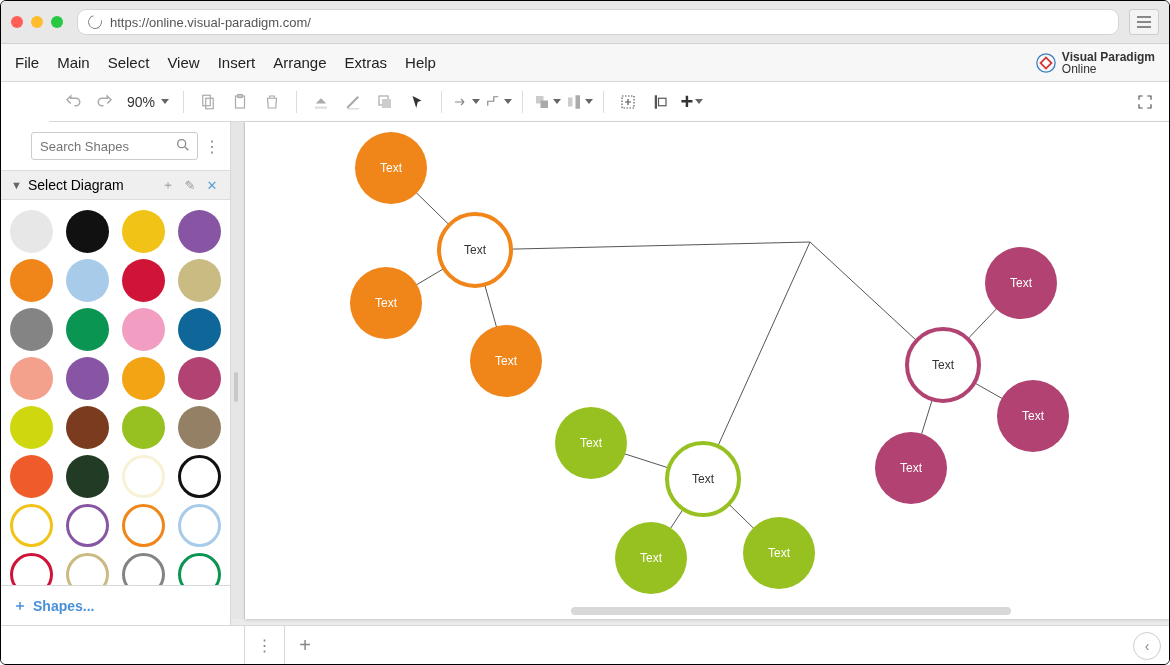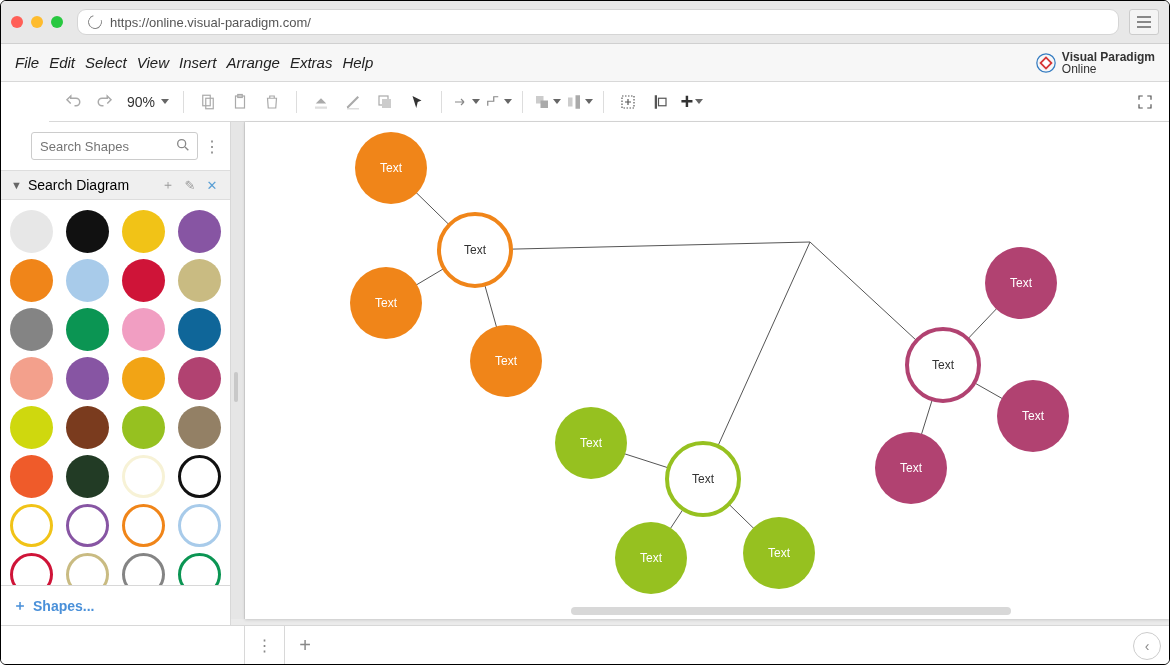--- a/index.html
+++ b/index.html
@@ -12,21 +12,21 @@
 .dot.red { background: #ff5f57; }
 .dot.yellow { background: #febc2e; }
 .dot.green { background: #28c840; }
 .url-bar { flex: 1; background: #fff; height: 26px; border-radius: 9px; display: flex; align-items: center; padding: 0 10px; font-size: 13px; color: #555; gap: 8px; border: 1px solid #d5d5d5; }
 .refresh-icon { width: 14px; height: 14px; border: 1.5px solid #888; border-radius: 50%; border-top-color: transparent; transform: rotate(30deg); }
 .hamburger-btn { width: 30px; height: 26px; margin-left: 10px; display: flex; flex-direction: column; justify-content: center; align-items: center; gap: 3px; border: 1px solid #ccc; border-radius: 3px; background: #f4f4f4; }
 .hamburger-btn span { width: 14px; height: 2px; background: #888; }
 
 
 .menu-bar { height: 38px; background: #f7f7f7; border-bottom: 1px solid #d8d8d8; display: flex; align-items: center; padding: 0 14px; justify-content: space-between; }
-.menus { display: flex; gap: 10px; font-style: italic; }
+.menus { display: flex; gap: 18px; }
 .menu-item { font-size: 15px; color: #222; cursor: pointer; }
 .brand { display: flex; align-items: center; gap: 6px; font-size: 12px; color: #333; }
 .brand-logo { width: 20px; height: 20px; }
 .brand-text { line-height: 1; }
 
 
 .toolbar { height: 40px; background: #fff; border-bottom: 1px solid #d8d8d8; display: flex; align-items: center; padding: 0 10px; gap: 4px; margin-left: 48px; }
 .tool-btn { width: 28px; height: 28px; display: flex; align-items: center; justify-content: center; color: #888; border-radius: 3px; cursor: pointer; }
 .tool-sep { width: 1px; height: 22px; background: #ddd; margin: 0 6px; }
 .zoom-box { display: flex; align-items: center; font-size: 14px; color: #333; padding: 0 4px; gap: 6px; cursor: pointer; }
@@ -98,21 +98,21 @@
   <div class="hamburger-btn">
     <span></span>
       <span></span>
       <span></span>
   </div>
 </div>
 
 <div class="menu-bar">
   <div class="menus" id="menus">
       <div class="menu-item">File</div>
-      <div class="menu-item">Edit</div>
+      <div class="menu-item">Main</div>
       <div class="menu-item">Select</div>
       <div class="menu-item">View</div>
       <div class="menu-item">Insert</div>
       <div class="menu-item">Arrange</div>
       <div class="menu-item">Extras</div>
       <div class="menu-item">Help</div>
     </div>
   <div class="brand">
     <svg class="brand-logo" viewBox="0 0 24 24">
       <circle cx="12" cy="12" r="11" fill="none" stroke="#357cc1" stroke-width="1.5"></circle>
@@ -242,21 +242,21 @@
           <svg width="16" height="16" viewBox="0 0 24 24">
               <circle cx="10" cy="10" r="6" fill="none" stroke="#888" stroke-width="2"></circle>
               <line x1="15" y1="15" x2="20" y2="20" stroke="#888" stroke-width="2"></line>
             </svg>
         </span>
       </div>
       <div class="vdots">⋮</div>
     </div>
     <div class="section-header">
       <span class="exp">▼</span>
-      <span class="title">Search Diagram</span>
+      <span class="title">Select Diagram</span>
       <span class="act">＋</span>
       <span class="act">✎</span>
       <span class="act close">✕</span>
     </div>
     <div class="palette">
       <div class="palette-grid" id="palette-grid">
           <div class="swatch" style="background: rgb(231, 231, 231); border: none;"></div>
           <div class="swatch" style="background: rgb(17, 17, 17); border: none;"></div>
           <div class="swatch" style="background: rgb(241, 195, 23); border: none;"></div>
           <div class="swatch" style="background: rgb(135, 85, 163); border: none;"></div>

